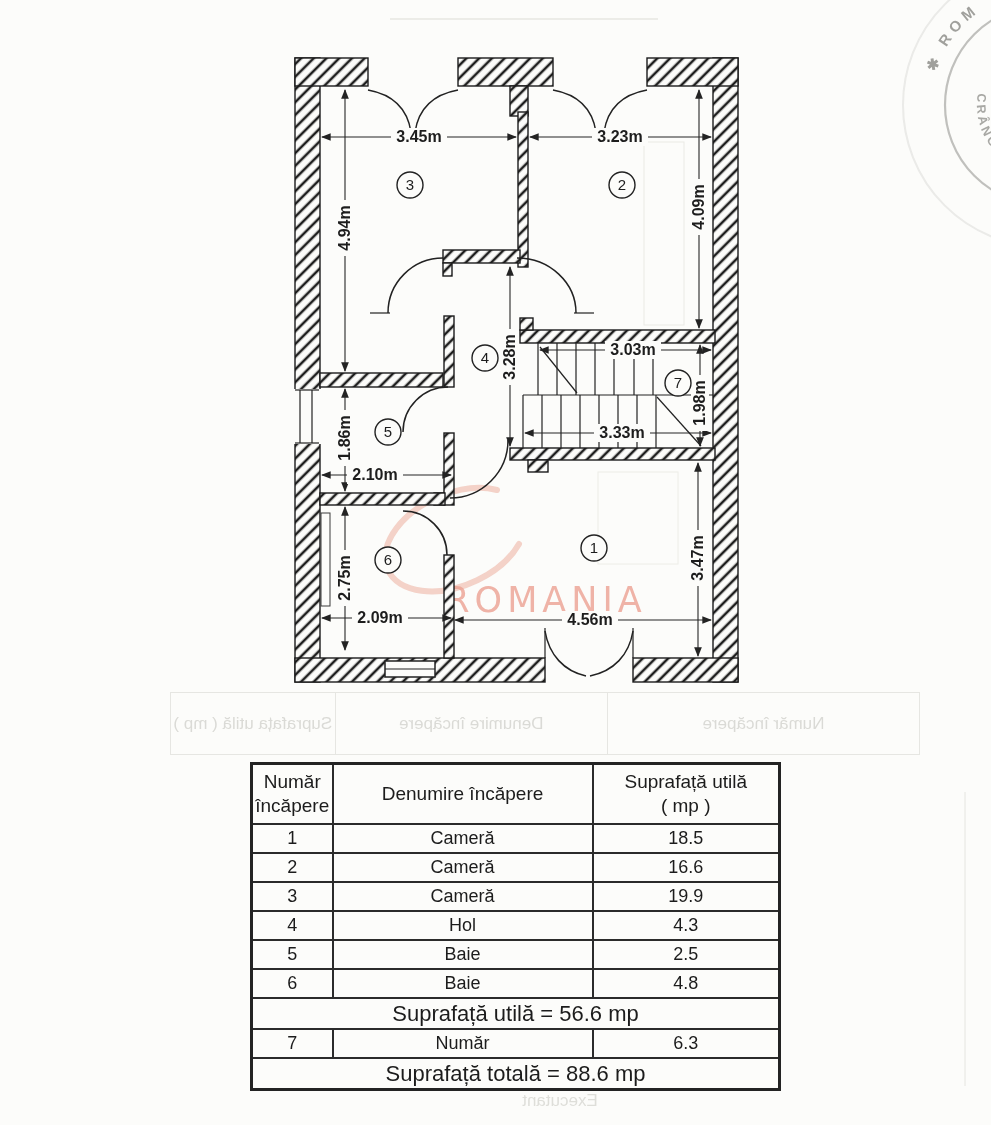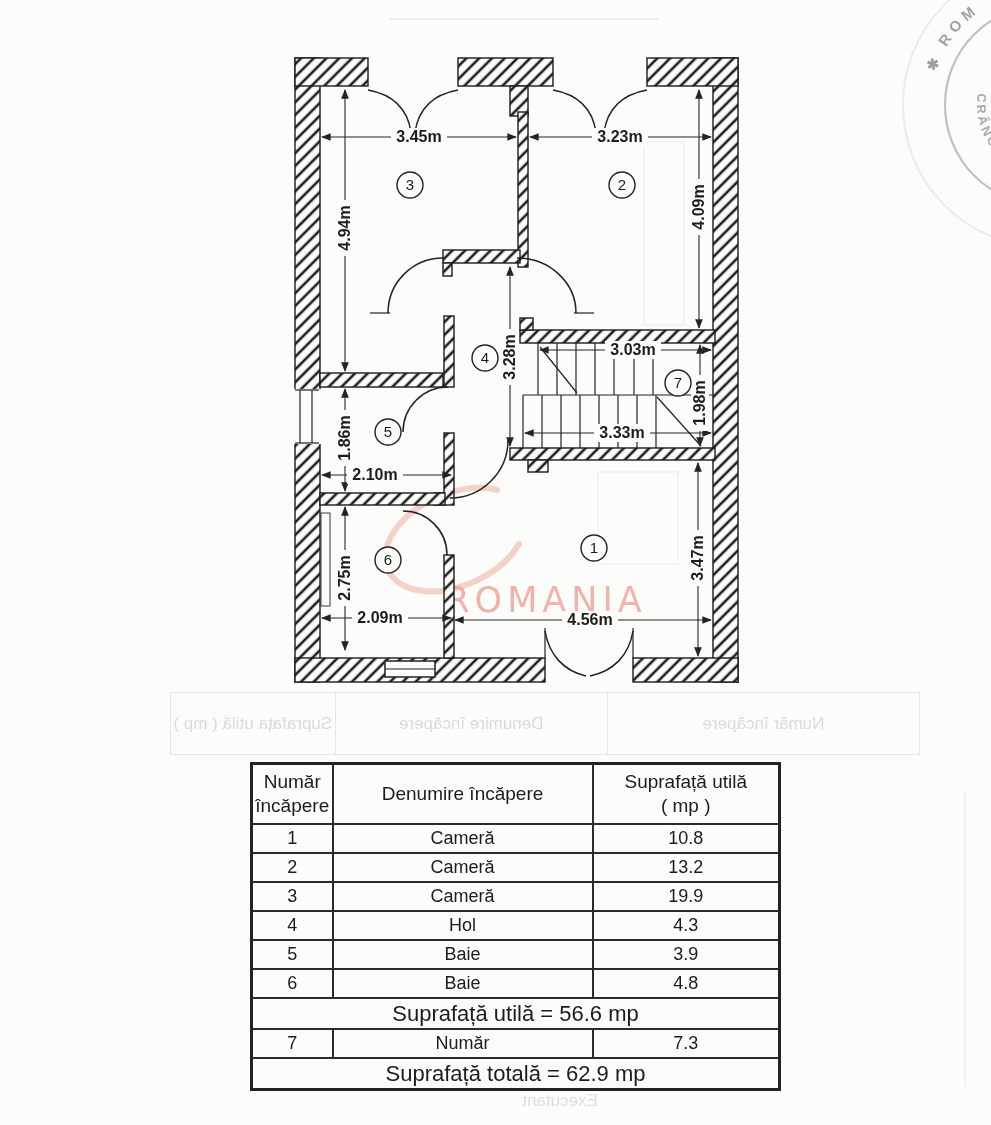--- a/index.html
+++ b/index.html
@@ -287,56 +287,56 @@
       <th>
         <span>Suprafață utilă</span><br>
         <span>( mp )</span>
       </th>
     </tr>
   </thead>
   <tbody>
     <tr>
       <td>1</td>
       <td>Cameră</td>
-      <td>10.8</td>
+      <td>18.5</td>
     </tr>
     <tr>
       <td>2</td>
       <td>Cameră</td>
-      <td>13.2</td>
+      <td>16.6</td>
     </tr>
     <tr>
       <td>3</td>
       <td>Cameră</td>
       <td>19.9</td>
     </tr>
     <tr>
       <td>4</td>
       <td>Hol</td>
       <td>4.3</td>
     </tr>
     <tr>
       <td>5</td>
       <td>Baie</td>
-      <td>3.9</td>
+      <td>2.5</td>
     </tr>
     <tr>
       <td>6</td>
       <td>Baie</td>
       <td>4.8</td>
     </tr>
     <tr class="sumrow">
       <td colspan="3">Suprafață utilă = 56.6 mp</td>
     </tr>
     <tr>
       <td>7</td>
       <td>Număr</td>
-      <td>7.3</td>
+      <td>6.3</td>
     </tr>
     <tr class="sumrow">
-      <td colspan="3">Suprafață totală = 62.9 mp</td>
+      <td colspan="3">Suprafață totală = 88.6 mp</td>
     </tr>
   </tbody>
 </table>
 
 <div class="ghost-executant">Executant</div>
 
 </div>
 
 </body></html>

